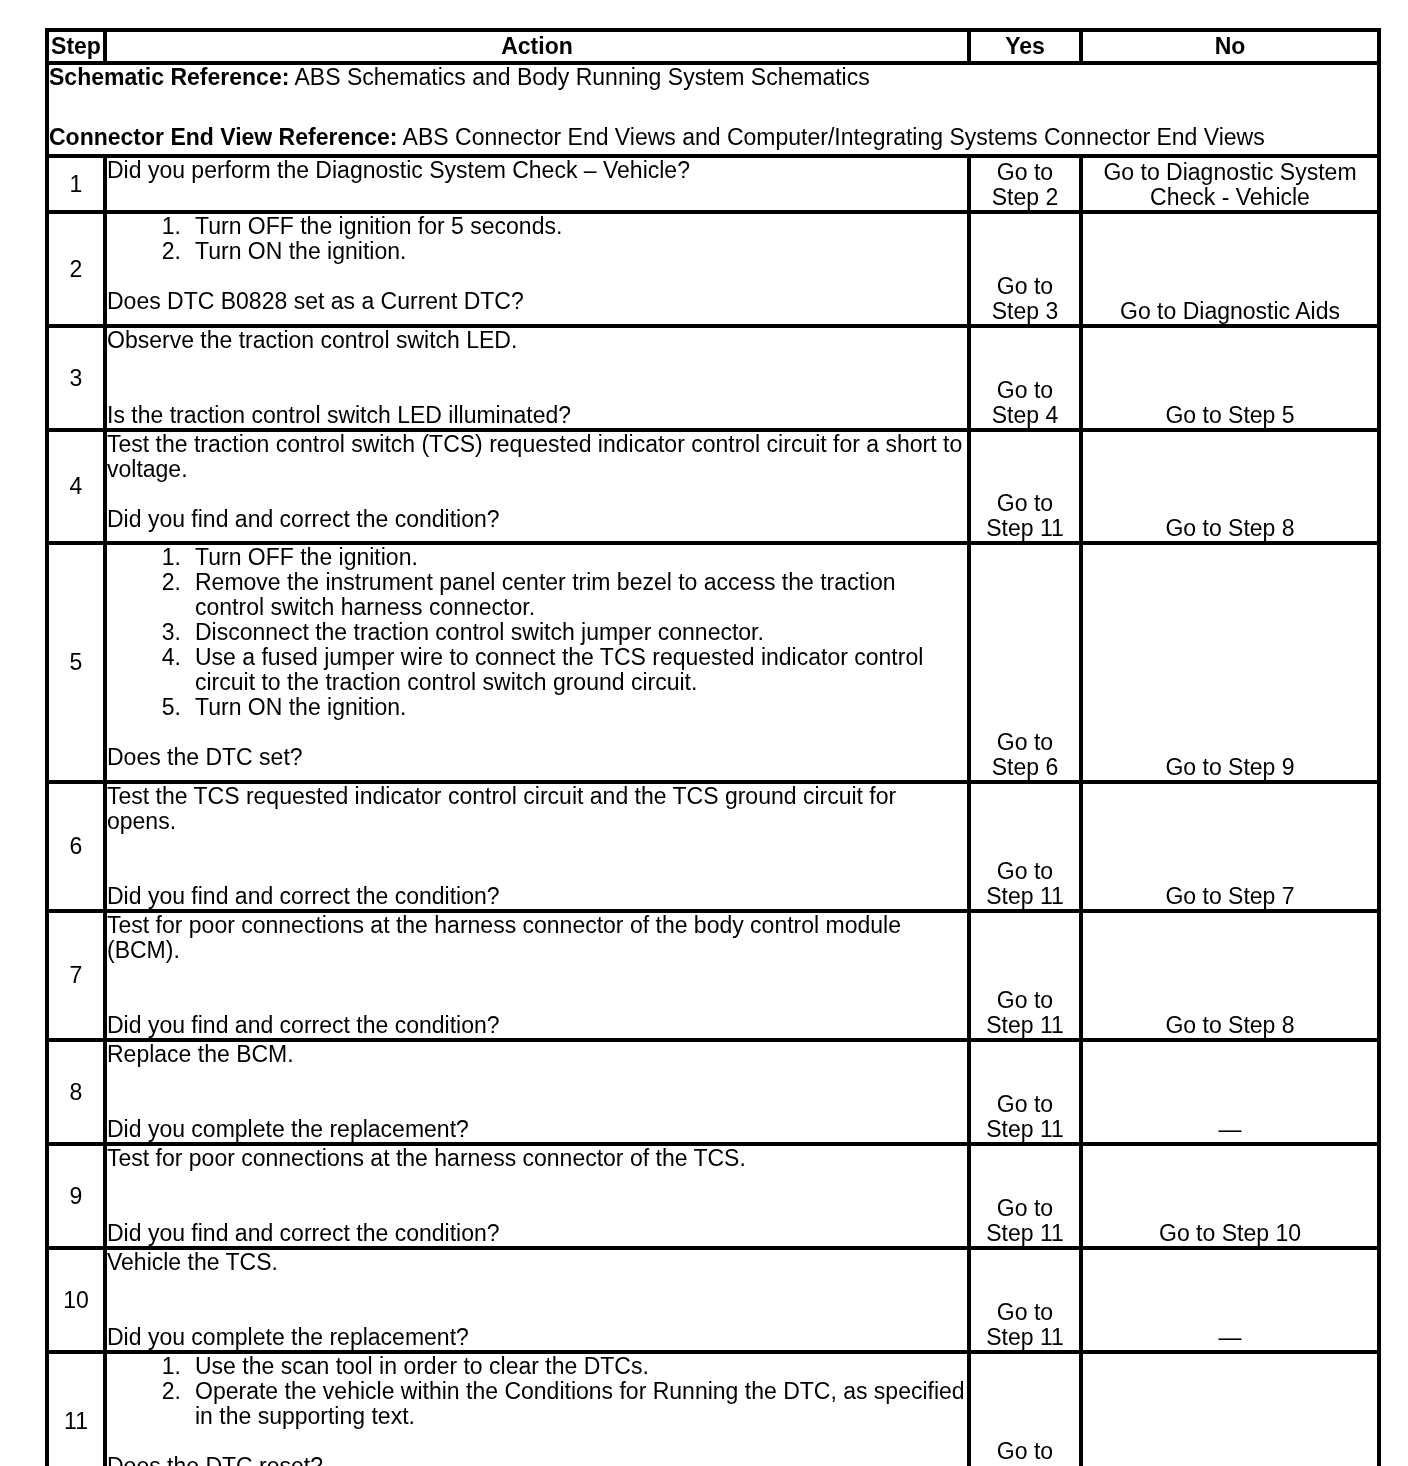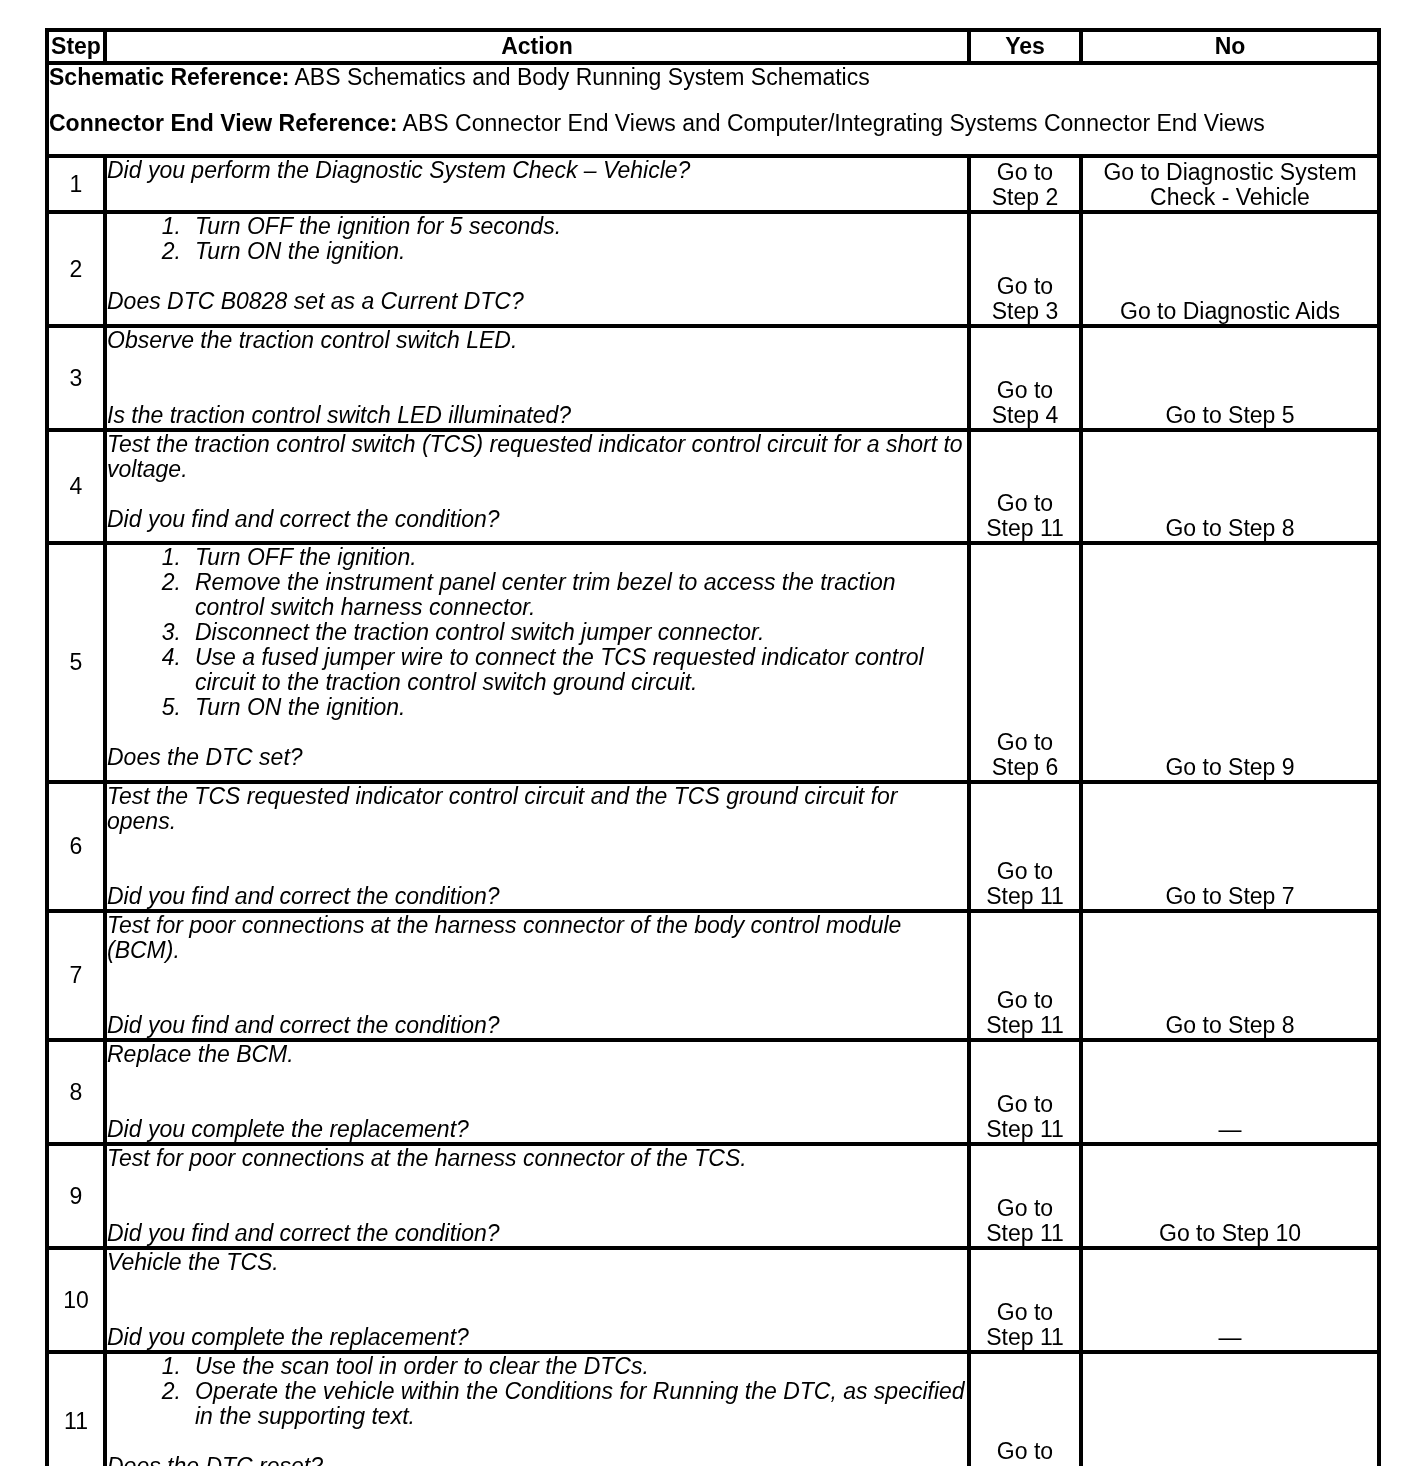--- a/index.html
+++ b/index.html
@@ -9,24 +9,24 @@
     width: 1332px; border-collapse: collapse; table-layout: fixed;
     font-size: 23px; line-height: 25px;
   }
   table.diag td, table.diag th { border: 4px solid #000; padding: 0; vertical-align: top; }
   col.c-step { width: 58px; }
   col.c-action { width: 864px; }
   col.c-yes { width: 112px; }
   col.c-no { width: 298px; }
   th { font-weight: bold; text-align: center; height: 29px; vertical-align: middle !important; line-height: 29px; }
   td.ref { padding: 4px 4px 2px 4px; height: 89px; }
-  td.ref .line2 { margin-top: 21px; }
+  td.ref .line2 { margin-top: 35px; }
   td.ref b { font-weight: bold; text-align: right; }
   td.step { text-align: center; vertical-align: middle !important; }
-  td.action { padding: 2px 4px 4px 4px; font-style: italic; }
+  td.action { padding: 2px 4px 4px 4px; }
   td.yes, td.no { text-align: center; vertical-align: bottom !important; padding-bottom: 4px; margin-top: 9px; }
   td.no.top { vertical-align: top !important; padding-top: 2px; padding-bottom: 0; }
   td.yes.top { vertical-align: top !important; padding-top: 2px; padding-bottom: 0; }
   ol.substeps { margin: 0; padding: 0 0 0 88px; list-style: none; }
   ol.substeps li { position: relative; }
   ol.substeps li .num { position: absolute; left: -44px; width: 30px; text-align: right; }
   .question { }
   .spacer { height: 25px; }
   .spacer2 { height: 50px; }
 </style>

